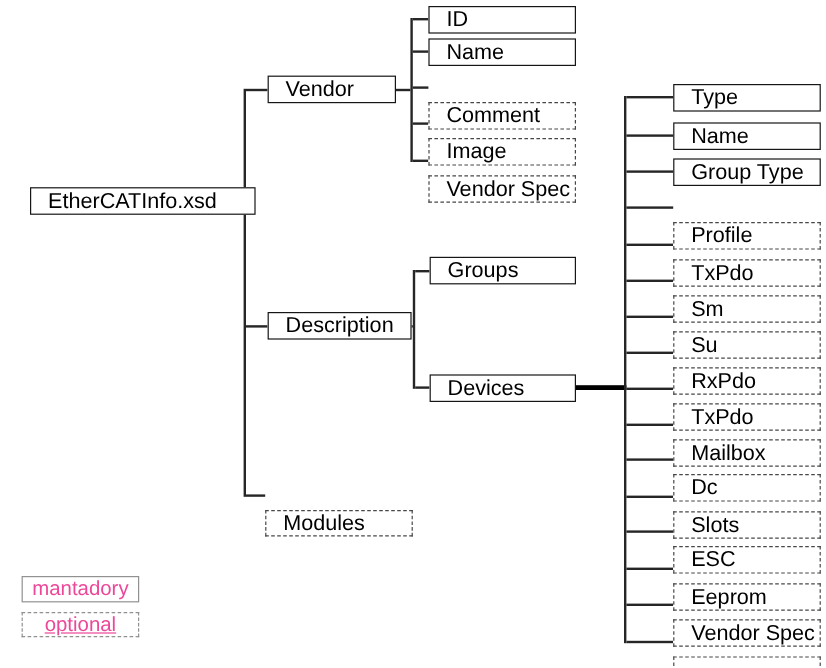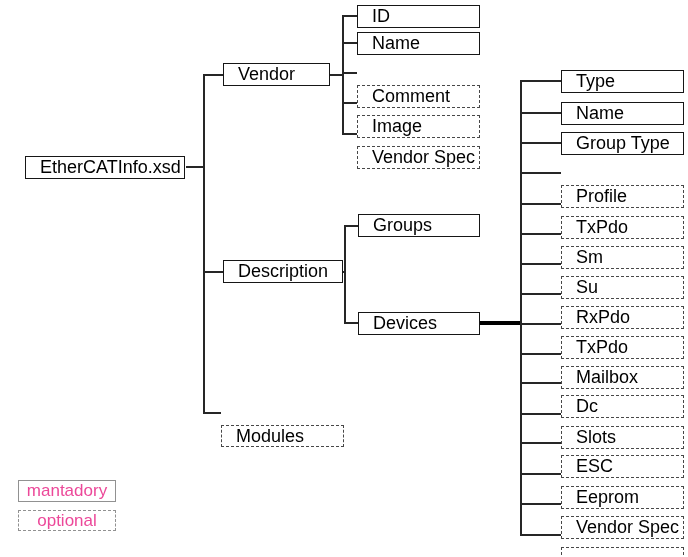--- a/index.html
+++ b/index.html
@@ -16,21 +16,21 @@
   .mandatory{border:1.5px solid #161616;}
   .optional{border:1.5px dashed #474747;margin-top:23px;}
   .hline{position:absolute;height:2px;background:#262626;}
   .vline{position:absolute;width:2px;background:#262626;}
   .thick{position:absolute;height:4px;background:#000;}
   .legend-box{
     position:absolute;width:98px;height:22px;box-sizing:border-box;background:#fff;
     font-size:17px;line-height:19px;color:#ec4899;text-align:center;white-space:nowrap;
   }
   .legend-solid{border:1.5px solid #919191;}
-  .legend-dashed{border:1.5px dashed #919191;}
+  .legend-dashed{border:1.5px dashed #919191;text-decoration:underline;}
 </style>
 </head>
 <body>
 
 <div id="canvas">
 
   <div class="hline" style="left:186px;top:166px;width:17px"></div>
 
   <div class="vline" style="left:203px;top:74px;height:340px"></div>
 
@@ -63,21 +63,21 @@
   <div class="hline" style="left:522px;top:293px;width:39px"></div>
   <div class="hline" style="left:522px;top:323px;width:39px"></div>
   <div class="hline" style="left:522px;top:353px;width:39px"></div>
   <div class="hline" style="left:522px;top:382px;width:39px"></div>
   <div class="hline" style="left:522px;top:413px;width:39px"></div>
   <div class="hline" style="left:522px;top:442px;width:39px"></div>
   <div class="hline" style="left:522px;top:473px;width:39px"></div>
   <div class="hline" style="left:522px;top:503px;width:39px"></div>
   <div class="hline" style="left:522px;top:534px;width:39px"></div>
 
-  <div class="box mandatory" style="left:25px;top:156px;width:160px">EtherCATInfo.xsd</div>
+  <div class="box mandatory" style="left:25px;top:156px;width:188px">EtherCATInfo.xsd</div>
 
   <div class="box mandatory" style="left:223px;top:63px;width:107px">Vendor</div>
   <div class="box mandatory" style="left:223px;top:260px;width:120px">Description</div>
   <div class="box optional" style="left:221px;top:402px;width:123px;height:22px">Modules</div>
 
   <div class="box mandatory" style="left:357px;top:5px;width:123px">ID</div>
   <div class="box mandatory" style="left:357px;top:32px;width:123px">Name</div>
   <div class="box optional" style="left:357px;top:62px;width:123px">Comment</div>
   <div class="box optional" style="left:357px;top:92px;width:123px">Image</div>
   <div class="box optional" style="left:357px;top:123px;width:123px">Vendor Spec</div>

